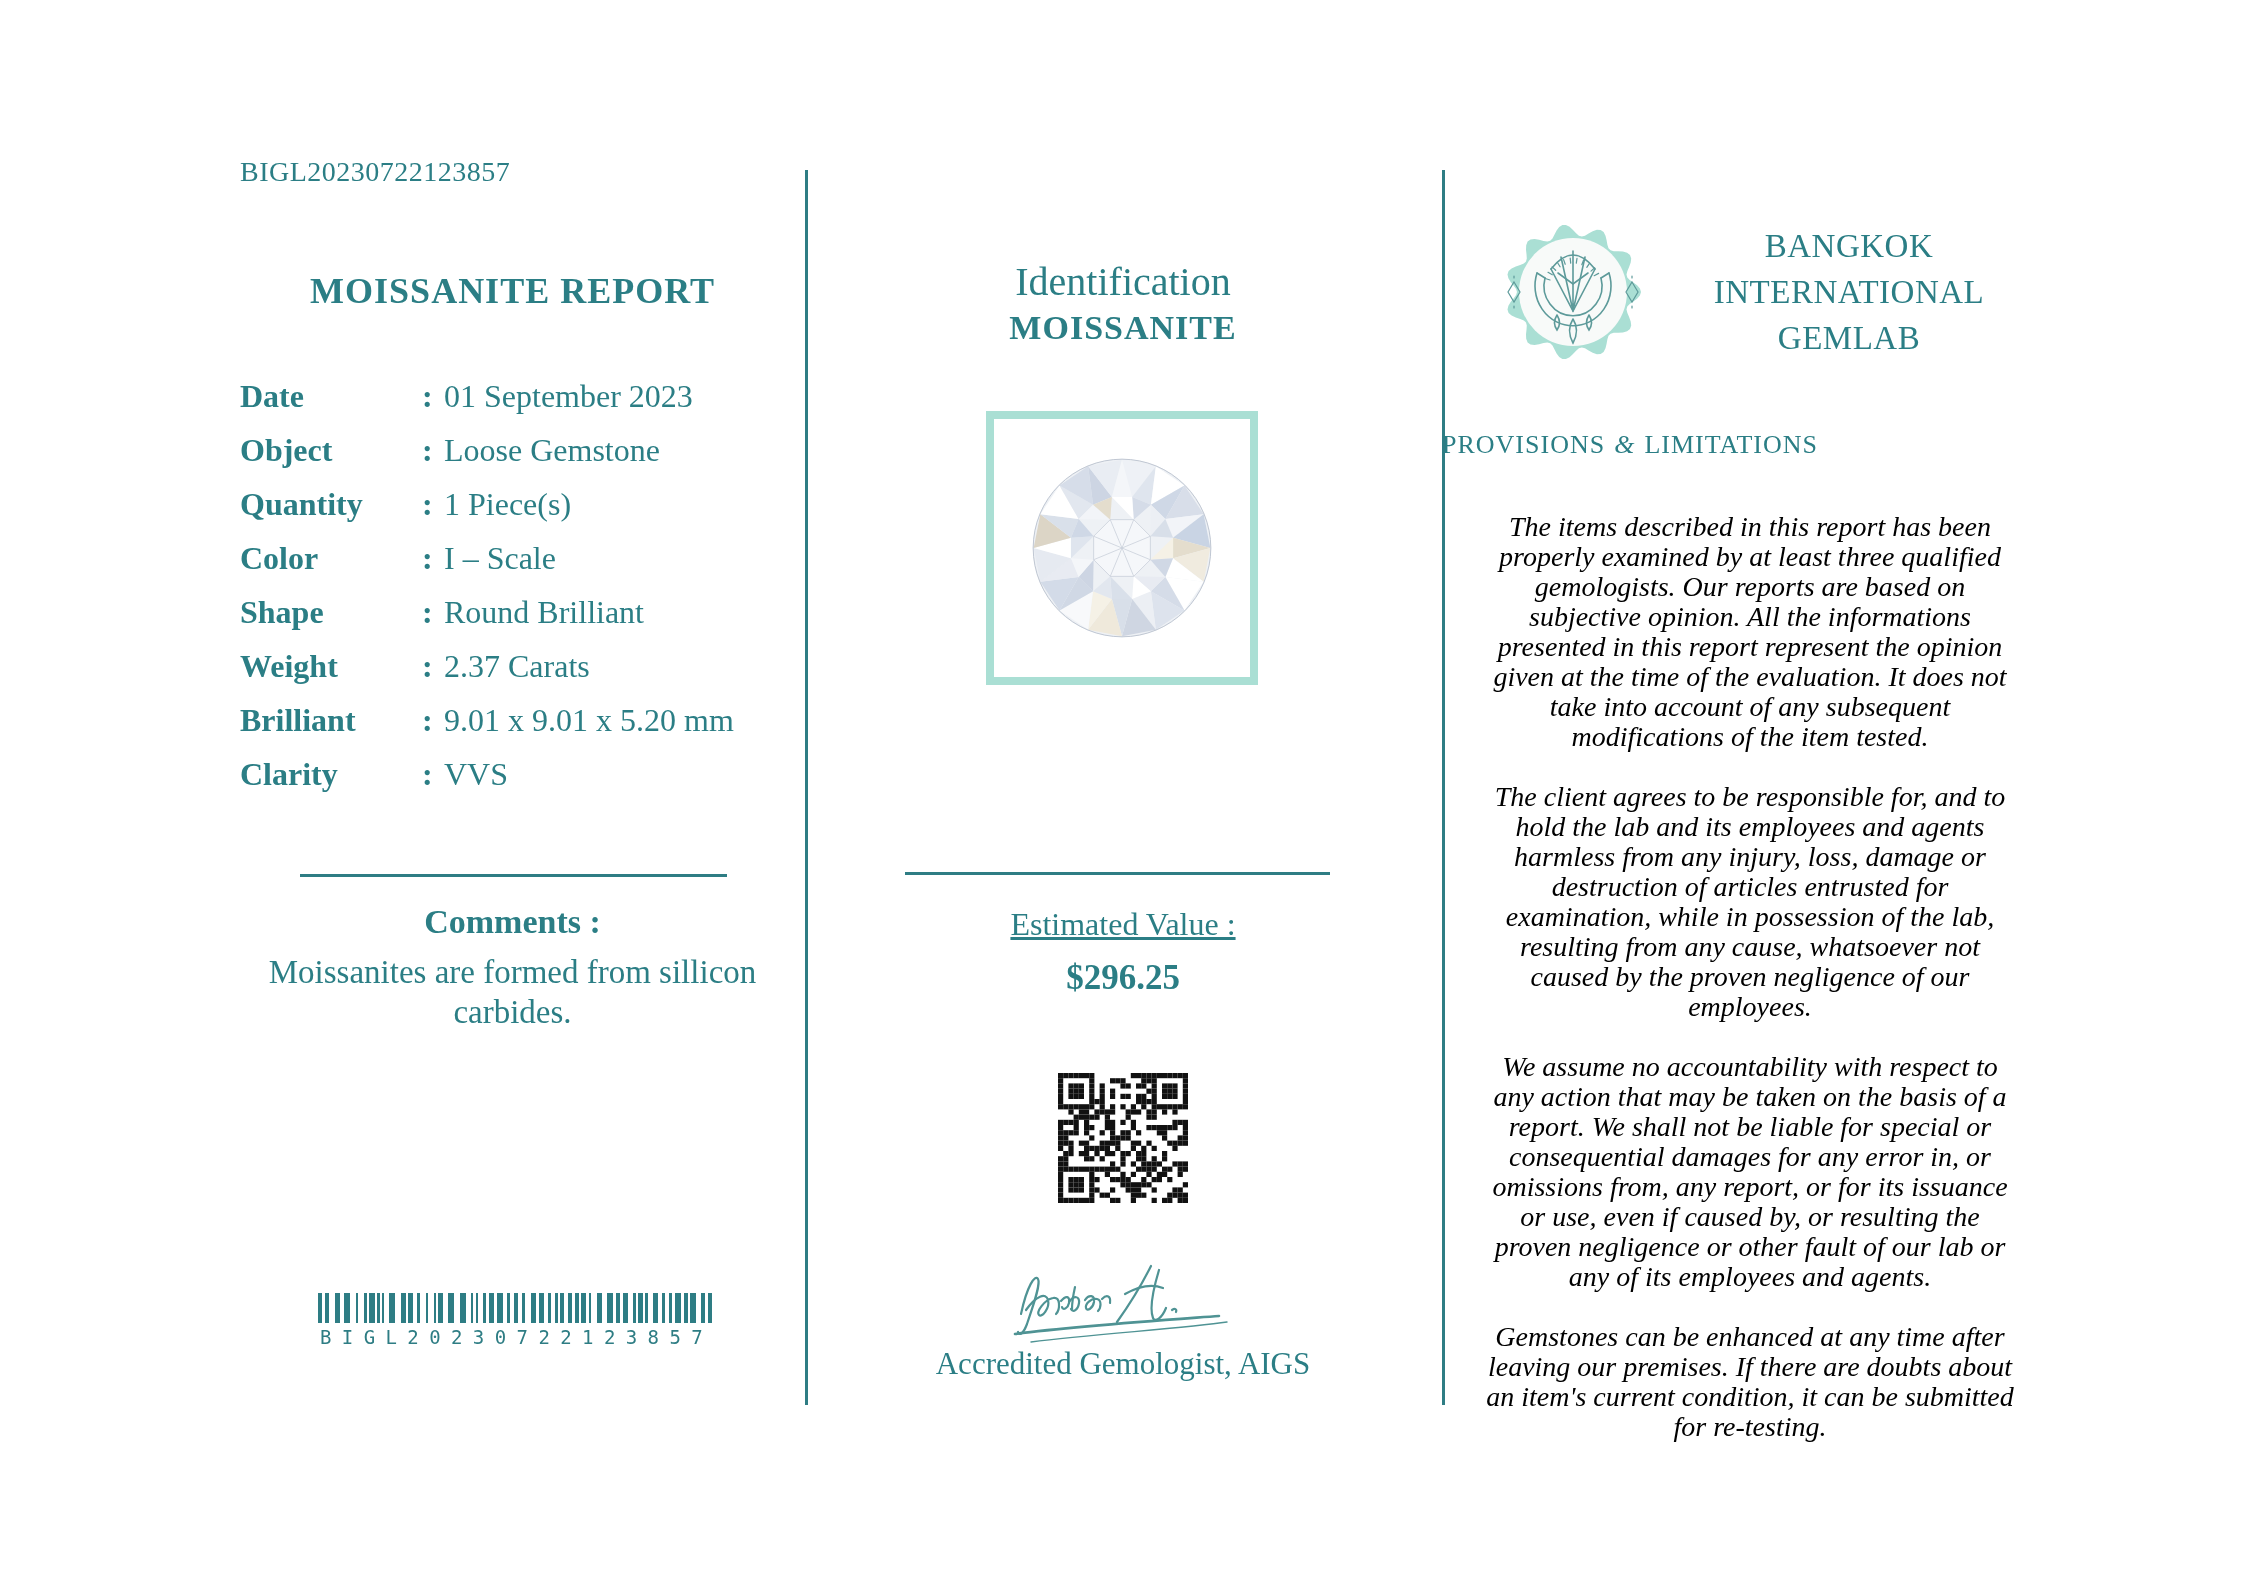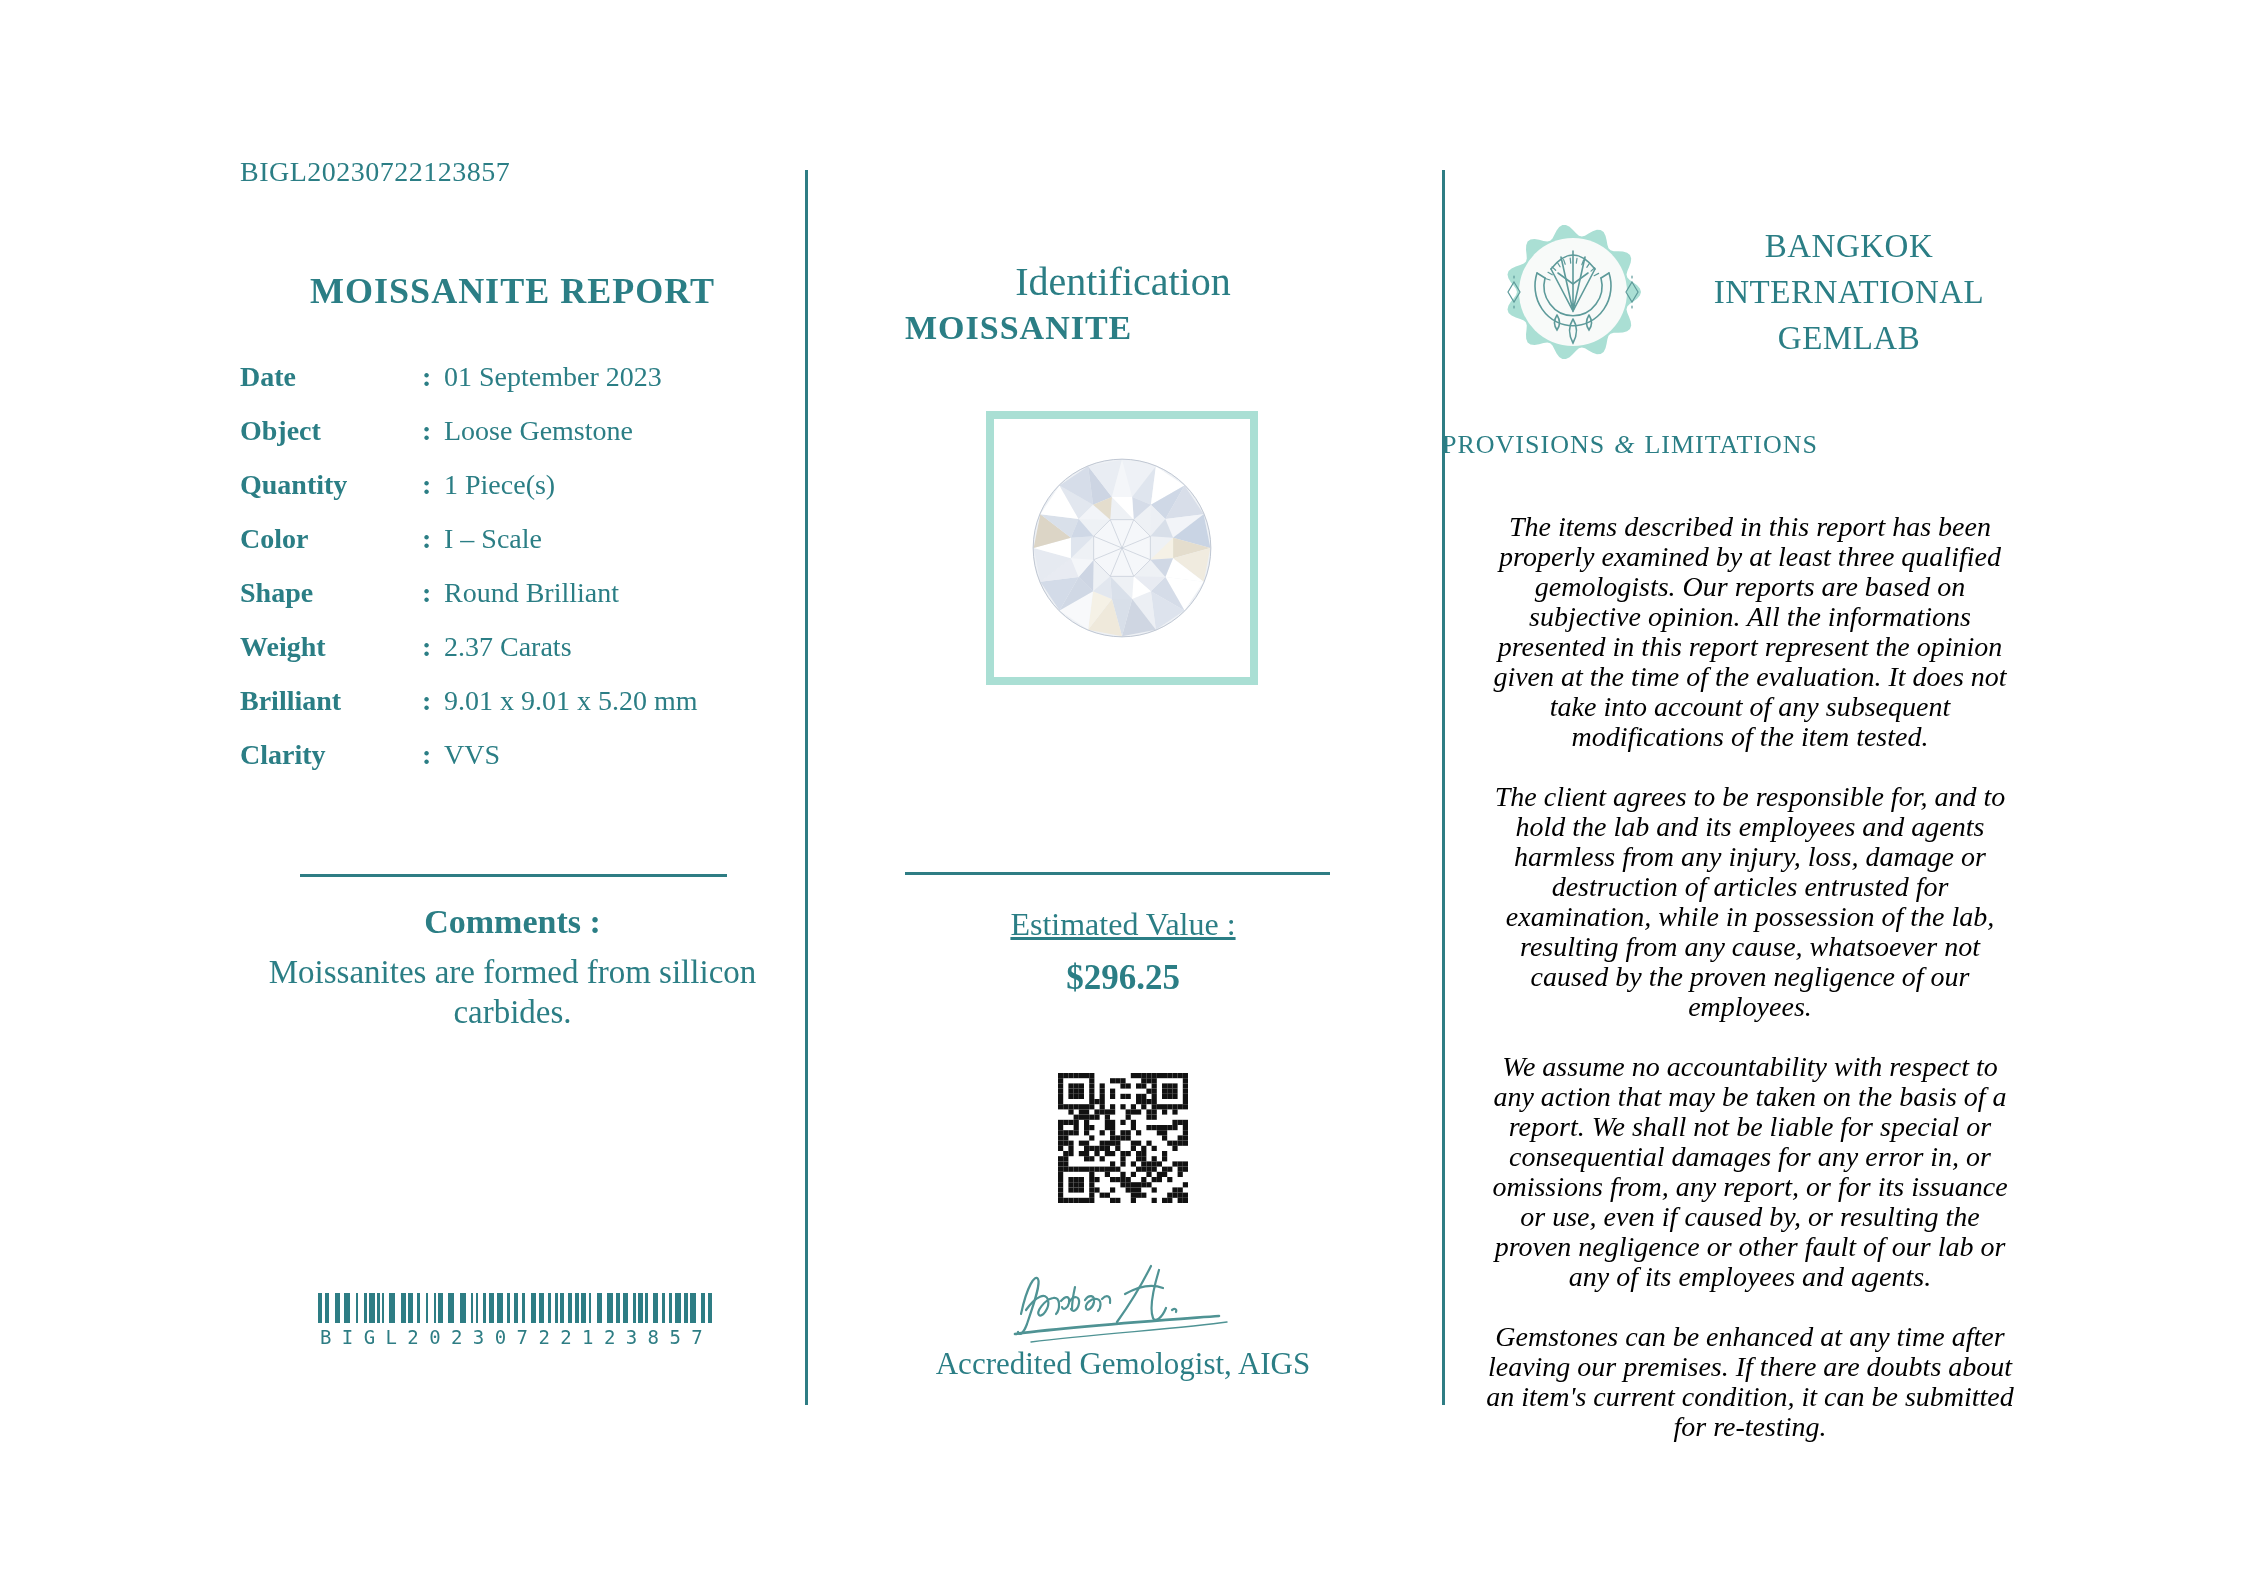--- a/index.html
+++ b/index.html
@@ -13,35 +13,35 @@
   .vline-2{left:1442px;}
   .hr{position:absolute;height:3px;background:#2e7d84;}
   .hr-left{left:300px;top:874px;width:427px;}
   .hr-mid{left:905px;top:872px;width:425px;}
 
   
   .report-number{position:absolute;left:240px;top:156px;font-size:28px;letter-spacing:.5px;}
   .report-title{position:absolute;left:240px;top:270px;width:545px;text-align:center;
     font-size:36px;font-weight:bold;letter-spacing:1px;}
   .details{position:absolute;left:240px;top:361px;width:545px;}
-  .details .row{display:flex;height:54px;align-items:flex-start;font-size:28px;text-align:left;}
+  .details .row{display:flex;height:54px;align-items:flex-end;font-size:32px;text-align:left;}
   .details .lbl{width:182px;font-weight:bold;}
   .details .cln{width:22px;font-weight:bold;}
   .comments-title{position:absolute;left:240px;top:903px;width:545px;text-align:center;
     font-size:34px;font-weight:bold;}
   .comments-text{position:absolute;left:240px;top:952px;width:545px;text-align:center;
     font-size:33px;line-height:40px;}
   .barcode-wrap{position:absolute;left:318px;top:1293px;width:394px;}
   .barcode-svg{display:block;width:394px;height:30px;}
   .barcode-text{font-family:"DejaVu Sans Mono","Liberation Mono",monospace;font-size:19px;
     letter-spacing:10.4px;white-space:nowrap;color:#2e7d84;margin-top:3px;text-indent:2px;}
 
   
   .ident-label{position:absolute;left:905px;top:258px;width:436px;text-align:center;font-size:40px;}
-  .ident-value{position:absolute;left:905px;top:309px;width:436px;
+  .ident-value{position:absolute;left:905px;top:309px;width:436px;text-align:center;
     font-size:34px;font-weight:bold;letter-spacing:1px;}
   .gem-frame{position:absolute;left:986px;top:411px;width:256px;height:258px;
     border:8px solid #aadfd4;background:#ffffff;display:flex;align-items:center;justify-content:center;}
   .gem-svg{width:186px;height:186px;}
   .est-label{position:absolute;left:905px;top:906px;width:436px;text-align:center;font-size:32px;text-decoration:underline;}
   .est-value{position:absolute;left:905px;top:958px;width:436px;text-align:center;
     font-size:35px;font-weight:bold;}
   .qr-svg{position:absolute;left:1058px;top:1073px;width:130px;height:130px;}
   .sig-svg{position:absolute;left:1005px;top:1250px;width:236px;height:104px;}
   .signer-title{position:absolute;left:905px;top:1346px;width:436px;text-align:center;font-size:31px;}

